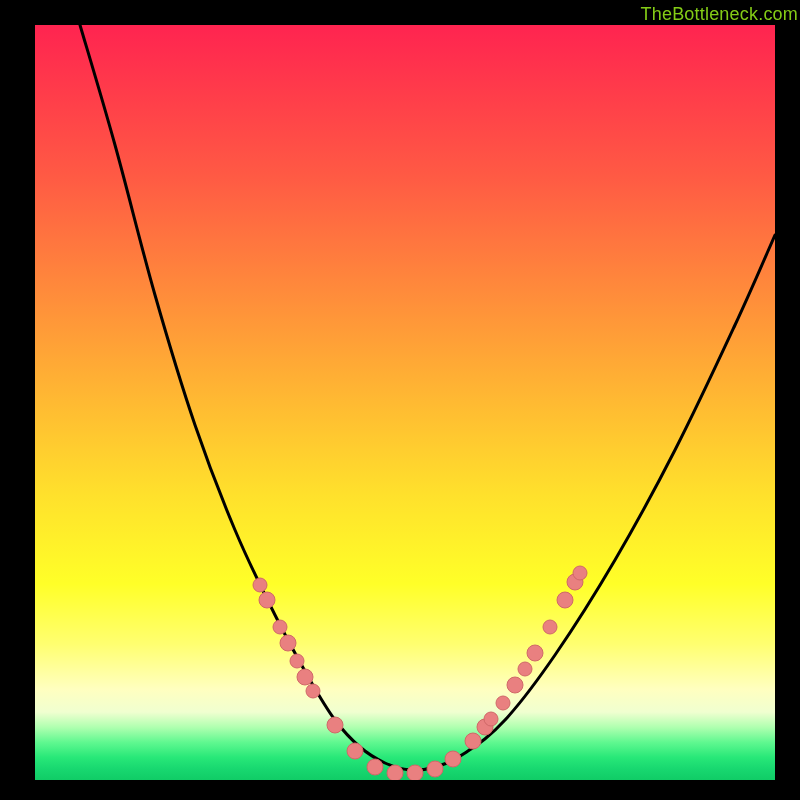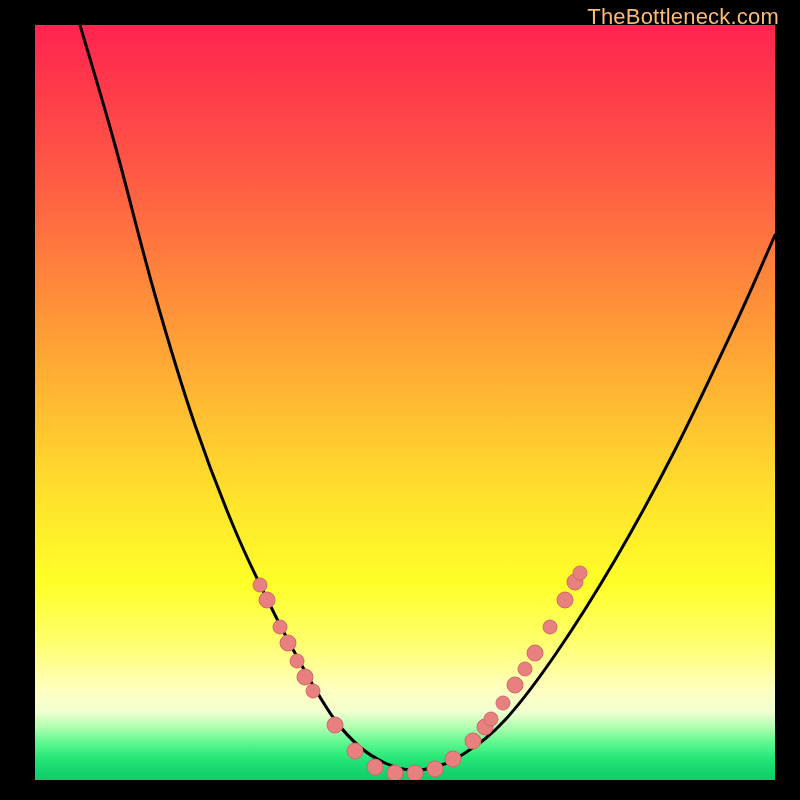--- a/index.html
+++ b/index.html
@@ -40,23 +40,23 @@
       #b0ffb0 93%,
       #60f890 95%,
       #28e878 97%,
       #18d870 98.5%,
       #10cc66 100%
     );
   }
   .watermark {
     position: absolute;
     top: 4px;
-    right: 21px;
-    color: #fdba74;
-    font-size: 22px;
+    right: 2px;
+    color: #84cc16;
+    font-size: 18px;
     font-weight: 500;
     letter-spacing: 0.2px;
   }
   svg.curve {
     position: absolute;
     left: 0;
     top: 0;
     width: 740px;
     height: 755px;
     pointer-events: none;

